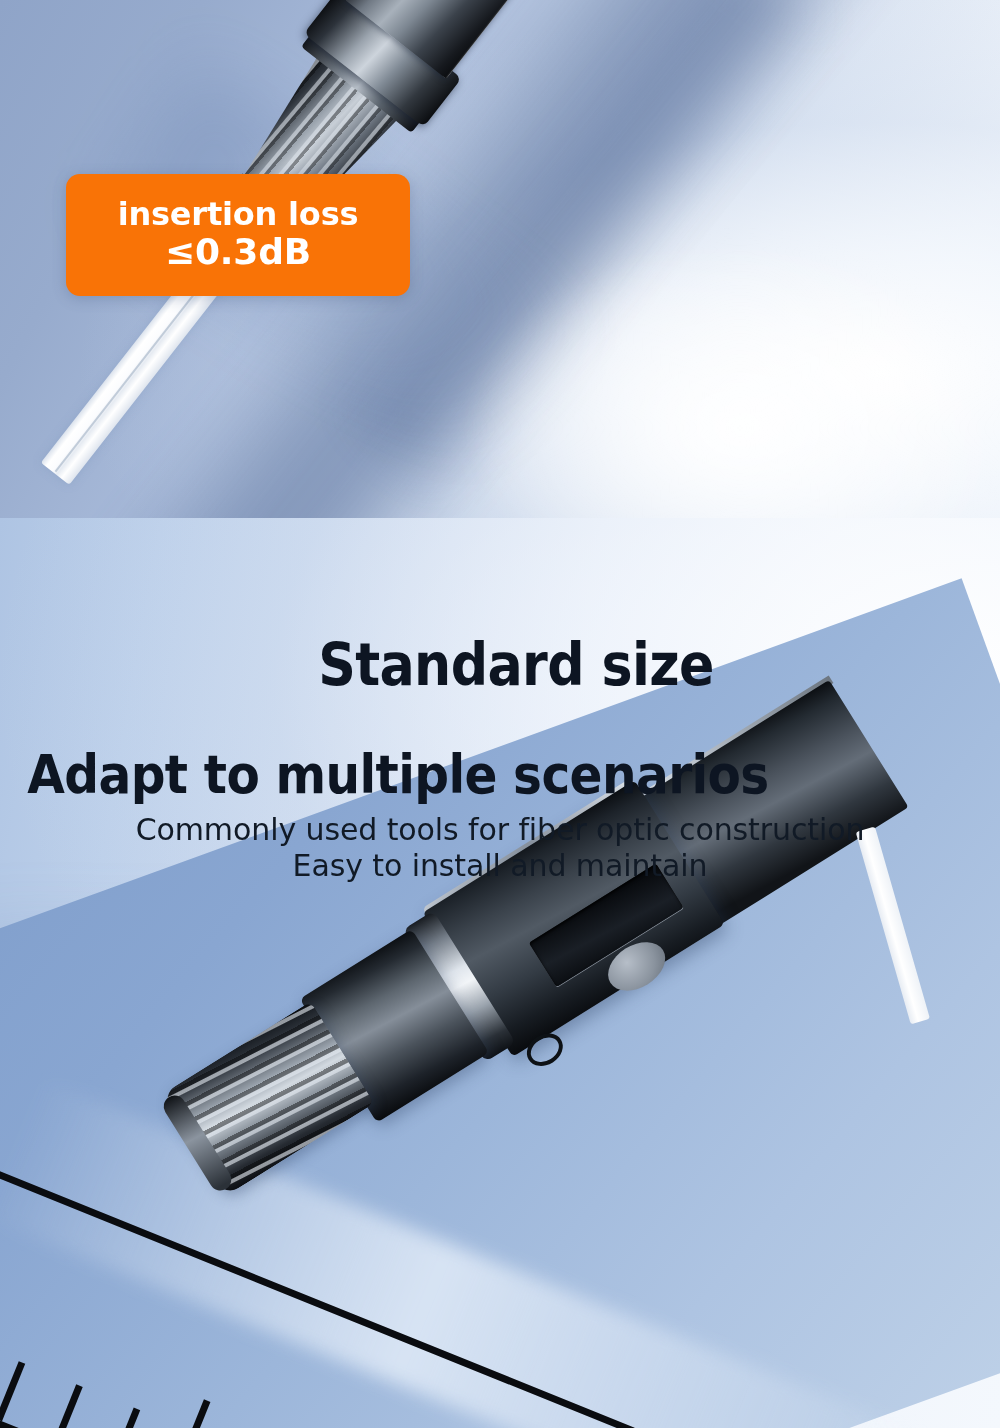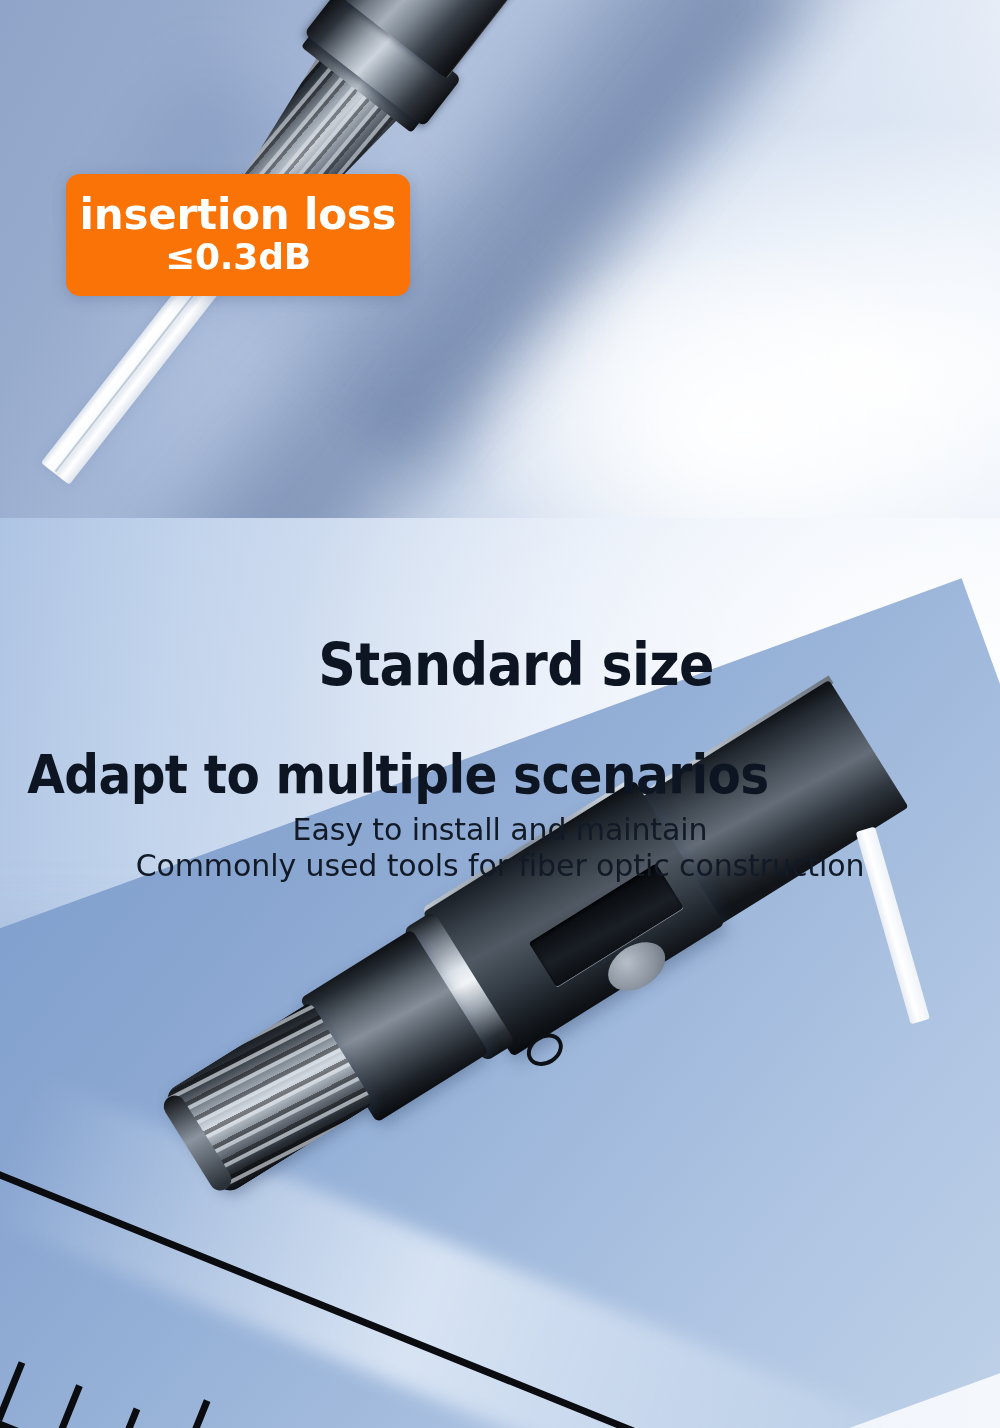--- a/index.html
+++ b/index.html
@@ -164,21 +164,21 @@
     background: var(--badge-bg, #f97306);
     border-radius: 14px;
     display: flex;
     flex-direction: column;
     align-items: center;
     justify-content: center;
     box-shadow: 0 3px 14px rgba(70,90,130,0.30);
   }
   .badge-line1 {
     color: #ffffff;
-    font-size: 42px;
+    font-size: 32px;
     font-weight: 700;
     line-height: 1.05;
     letter-spacing: -0.2px;
     white-space: nowrap;
   }
   .badge-line2 {
     color: #ffffff;
     font-size: 36px;
     font-weight: 700;
     line-height: 1.12;
@@ -469,18 +469,18 @@
       <div class="cb-hex"></div>
       <div class="cb-boot"></div>
       <div class="cb-boot-cap"></div>
     </div>
   </section>
 
   <div class="copy">
     <h1 class="headline headline-1">Standard size</h1>
     <h1 class="headline headline-2">Adapt to multiple scenarios</h1>
     <div class="sub">
+      <p class="sub-line">Commonly used tools for fiber optic construction</p>
       <p class="sub-line">Easy to install and maintain</p>
-      <p class="sub-line">Commonly used tools for fiber optic construction</p>
     </div>
   </div>
 
 </div>
 
 </body></html>

